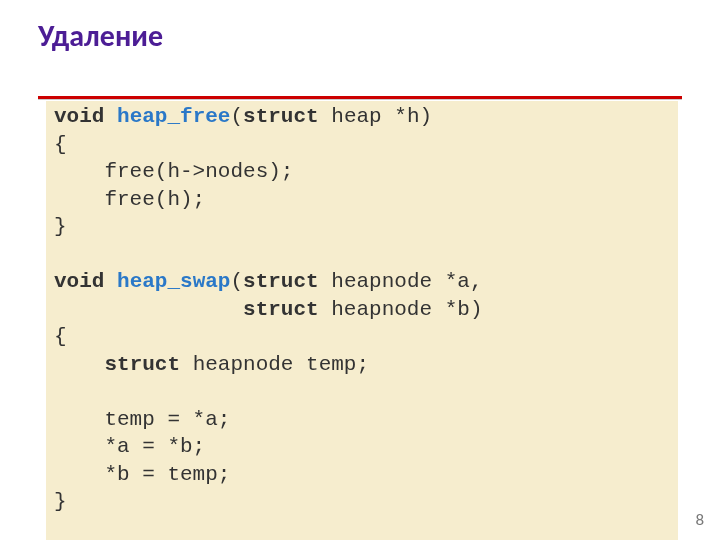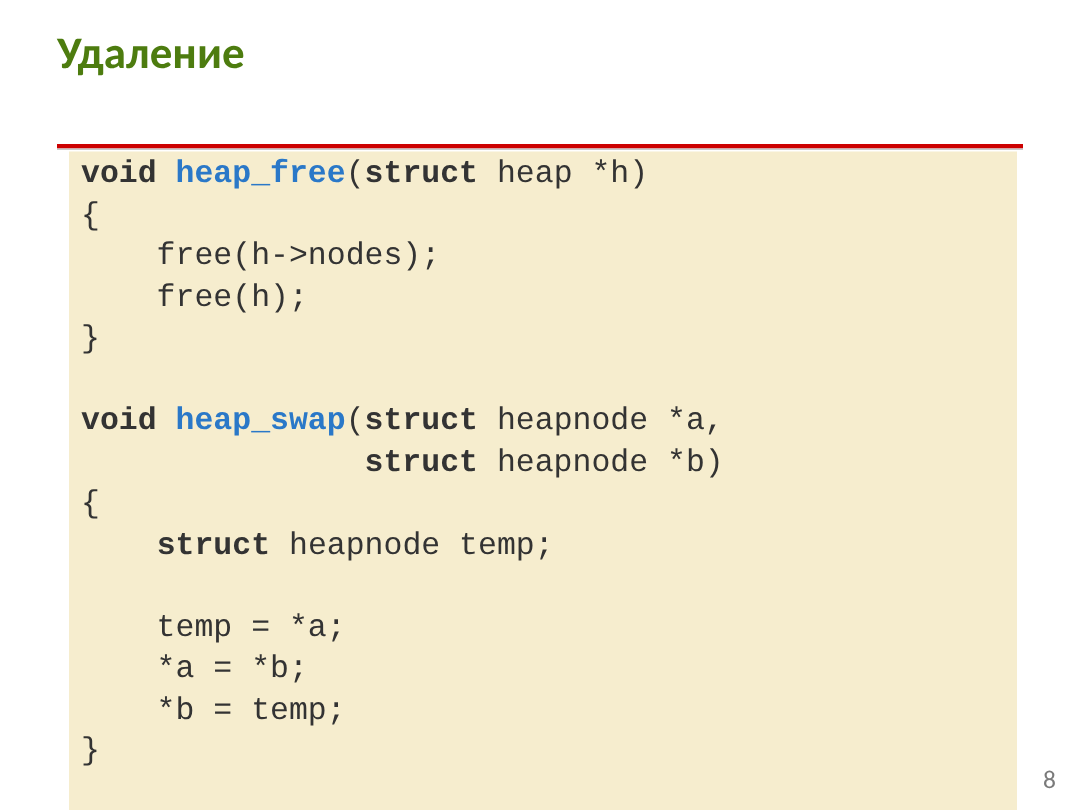--- a/index.html
+++ b/index.html
@@ -17,21 +17,21 @@
     height: 540px;
     position: relative;
   }
   .title {
     position: absolute;
     top: 20px;
     left: 38px;
     font-family: Calibri, Arial, sans-serif;
     font-size: 30px;
     font-weight: 700;
-    color: #4d7c0f;
+    color: #4c1d95;
     line-height: 1.05;
   }
   .rule-red {
     position: absolute;
     top: 96px;
     left: 38px;
     width: 644px;
     height: 3px;
     background: #cc0000;
   }

